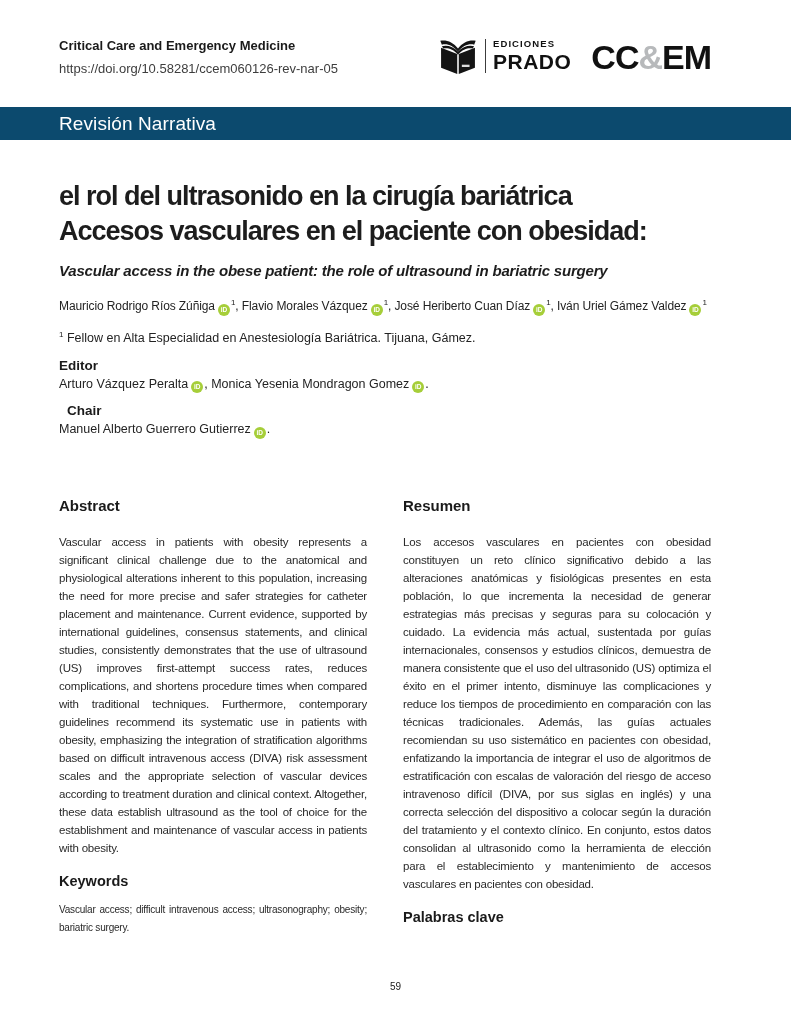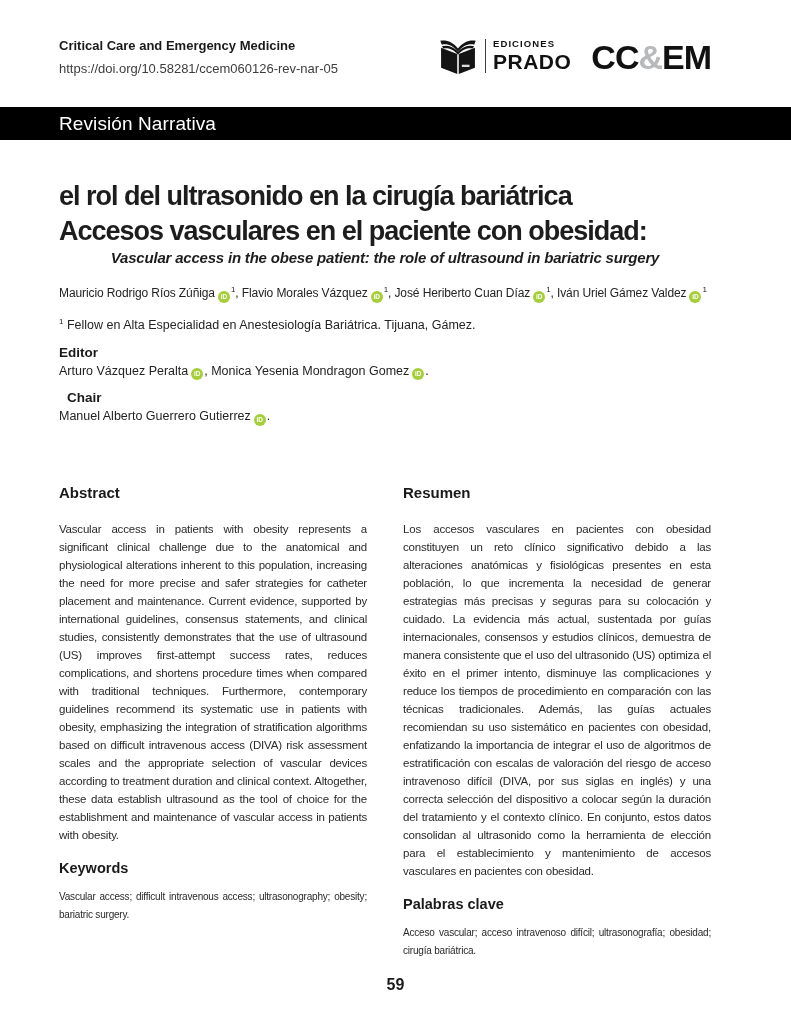--- a/index.html
+++ b/index.html
@@ -21,29 +21,29 @@
   .book-icon { display: inline-flex; margin-right: 7px; }
   .prado-divider { width: 1px; height: 34px; background: #3c3c3c; margin-right: 7px; }
   .prado-text { display: flex; flex-direction: column; line-height: 1; }
   .prado-ediciones { font-size: 9.5px; font-weight: 700; letter-spacing: 1.1px; color: #111; }
   .prado-prado { font-size: 21px; font-weight: 700; letter-spacing: 0.5px; color: #111; margin-top: 2px; }
   .ccem-logo { font-size: 34px; font-weight: 700; letter-spacing: -1px; color: #111; line-height: 1; }
   .ccem-amp { color: #b7b9bb; }
 
   
   .banner {
-    margin-top: 30px; height: 33px; background: #000000;
+    margin-top: 30px; height: 33px; background: #0c4a6e;
     display: flex; align-items: center;
   }
   .banner-label { color: #ffffff; font-size: 19px; font-weight: 400; letter-spacing: 0.1px; }
 
   
   .title { margin-top: 39px; font-size: 27px; font-weight: 700; letter-spacing: -1px; line-height: 35px; color: #1d1d1d; }
   .title-line { display: block; }
-  .subtitle { font-size: 15px; font-weight: 700; font-style: italic; color: #1d1d1d; letter-spacing: -0.2px; text-align: center; }
+  .subtitle { margin-top: 13px; font-size: 15px; font-weight: 700; font-style: italic; color: #1d1d1d; letter-spacing: -0.2px; }
   .authors { margin-top: 20px; font-size: 12px; color: #232323; white-space: nowrap; letter-spacing: -0.1px; }
   sup { font-size: 8px; vertical-align: super; line-height: 0; }
   .orcid {
     display: inline-block; width: 12px; height: 12px; border-radius: 50%;
     background: #a6ce39; color: #ffffff; font-size: 6.5px; font-weight: 700;
     text-align: center; line-height: 12px; vertical-align: -1.5px;
     margin-left: 3px; margin-right: 1px; cursor: pointer;
   }
   .affiliation { margin-top: 15px; font-size: 12.5px; color: #232323; }
   .role-label { margin-top: 12px; font-size: 13.5px; font-weight: 700; color: #1a1a1a; line-height: 17px; }
@@ -59,21 +59,21 @@
     text-align: justify; color: #2a2a2a;
   }
   .kw-heading { margin-top: 15px; font-size: 14.5px; font-weight: 700; color: #1a1a1a; line-height: 18px; }
   .kw-text {
     margin-top: 11px; font-size: 10px; line-height: 18px; letter-spacing: -0.2px;
     text-align: justify; color: #2a2a2a;
   }
 
   
   .page-footer { position: absolute; left: 0; right: 0; top: 976px; text-align: center; }
-  .page-number { font-size: 16px; font-weight: 700; color: #1a1a1a; text-align: center; }
+  .page-number { font-size: 10px; font-weight: 400; color: #1a1a1a; text-align: center; }
 </style>
 </head>
 <body>
 
 <div>
 
   <header class="top-header inset">
     <div>
       <div class="journal-name">Critical Care and Emergency Medicine</div>
       <div class="journal-doi">https://doi.org/10.58281/ccem060126-rev-nar-05</div>
@@ -136,21 +136,20 @@
       <section class="col">
         <h3 class="col-heading">Abstract</h3>
         <p class="body-text">Vascular access in patients with obesity represents a significant clinical challenge due to the anatomical and physiological alterations inherent to this population, increasing the need for more precise and safer strategies for catheter placement and maintenance. Current evidence, supported by international guidelines, consensus statements, and clinical studies, consistently demonstrates that the use of ultrasound (US) improves first-attempt success rates, reduces complications, and shortens procedure times when compared with traditional techniques. Furthermore, contemporary guidelines recommend its systematic use in patients with obesity, emphasizing the integration of stratification algorithms based on difficult intravenous access (DIVA) risk assessment scales and the appropriate selection of vascular devices according to treatment duration and clinical context. Altogether, these data establish ultrasound as the tool of choice for the establishment and maintenance of vascular access in patients with obesity.</p>
         <h3 class="kw-heading">Keywords</h3>
         <p class="kw-text">Vascular access; difficult intravenous access; ultrasonography; obesity; bariatric surgery.</p>
       </section>
       <section class="col">
         <h3 class="col-heading">Resumen</h3>
         <p class="body-text">Los accesos vasculares en pacientes con obesidad constituyen un reto clínico significativo debido a las alteraciones anatómicas y fisiológicas presentes en esta población, lo que incrementa la necesidad de generar estrategias más precisas y seguras para su colocación y cuidado. La evidencia más actual, sustentada por guías internacionales, consensos y estudios clínicos, demuestra de manera consistente que el uso del ultrasonido (US) optimiza el éxito en el primer intento, disminuye las complicaciones y reduce los tiempos de procedimiento en comparación con las técnicas tradicionales. Además, las guías actuales recomiendan su uso sistemático en pacientes con obesidad, enfatizando la importancia de integrar el uso de algoritmos de estratificación con escalas de valoración del riesgo de acceso intravenoso difícil (DIVA, por sus siglas en inglés) y una correcta selección del dispositivo a colocar según la duración del tratamiento y el contexto clínico. En conjunto, estos datos consolidan al ultrasonido como la herramienta de elección para el establecimiento y mantenimiento de accesos vasculares en pacientes con obesidad.</p>
         <h3 class="kw-heading">Palabras clave</h3>
-        <p class="kw-text">Acceso vascular; acceso intravenoso difícil; ultrasonografía; obesidad; cirugía bariátrica.</p>
       </section>
     </div>
   </main>
 
   <footer class="page-footer">
     <span class="page-number">59</span>
   </footer>
 
 </div>
 

